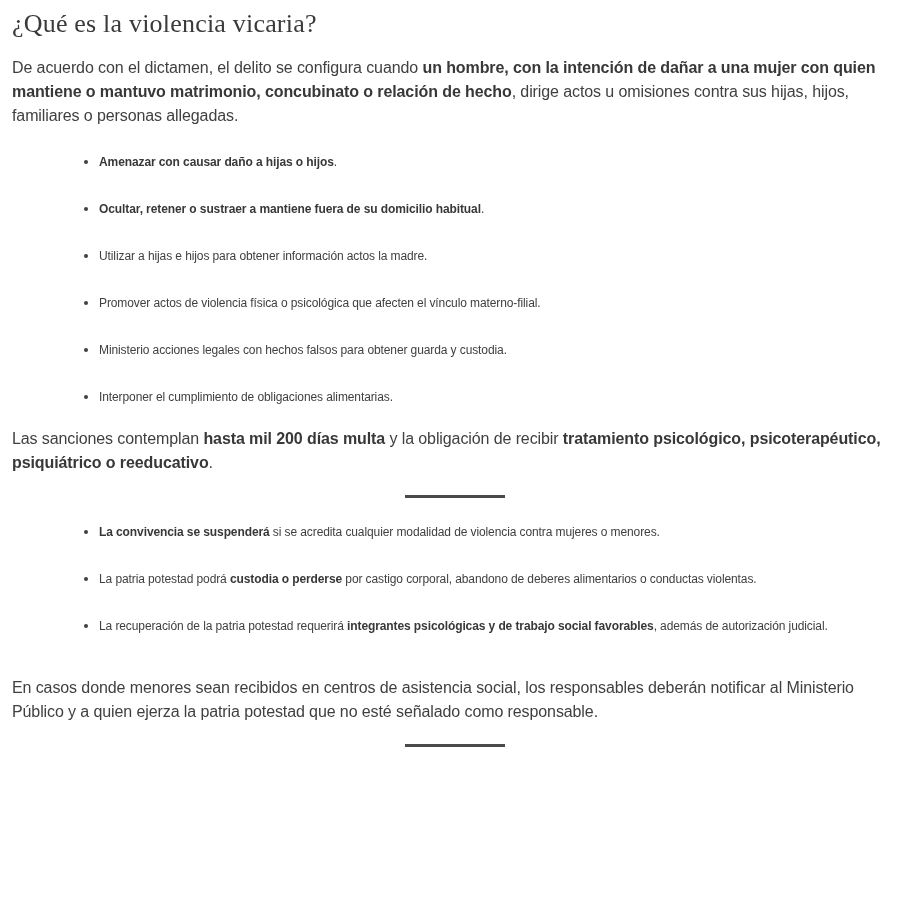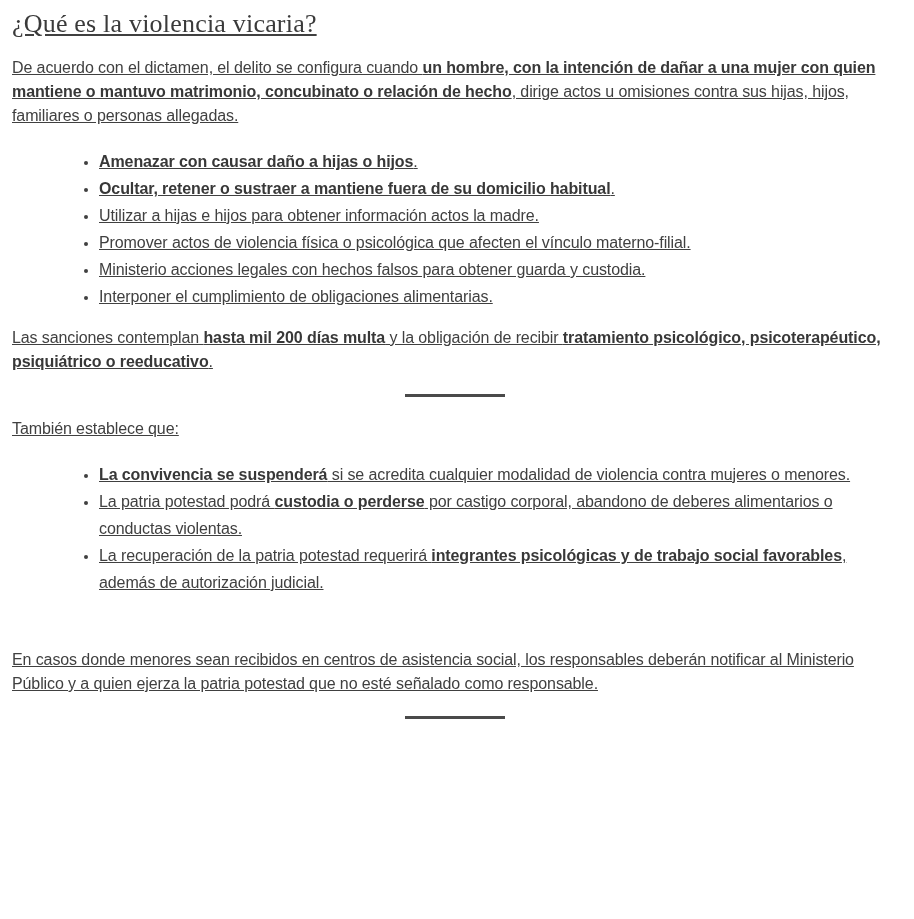--- a/index.html
+++ b/index.html
@@ -10,21 +10,21 @@
     --divider-color: #4a4a4a;
   }
   html,body{margin:0;padding:0;}
   body{
     width:914px;height:919px;overflow:hidden;
     background:var(--background);
     font-family:"Liberation Sans","DejaVu Sans",sans-serif;
     color:var(--text-color);
     -webkit-font-smoothing:antialiased;
   }
-  .page{padding:6px 16px 0 12px;box-sizing:border-box;text-decoration:underline;}
+  .page{padding:6px 16px 0 12px;box-sizing:border-box;}
   .h{
     font-family:"Liberation Serif","DejaVu Serif",serif;
     font-weight:normal;
     font-size:26px;line-height:36px;
     color:var(--heading-color);
     margin:0 0 14px 0;
     letter-spacing:0.2px;
   }
   .p{
     font-size:16px;line-height:24px;
@@ -32,31 +32,32 @@
     letter-spacing:-0.1px;
     max-width:890px;
   }
   .p b, .li b{font-weight:bold;color:var(--bold-color);}
   .list{
     margin:0 0 16px 0;
     padding:0 0 0 87px;
     max-width:890px;
   }
   .li{
-    font-size:16px;line-height:27px;
+    font-size:12px;line-height:27px;
     letter-spacing:-0.1px;
+    margin-top:19px;
   }
   .li::marker{color:var(--text-color);font-size:14px;}
   .sep{
     border:none;
     width:100px;height:3px;
     background:var(--divider-color);
     margin:12px auto 20px auto;
   }
-  .spaced{margin-top:52px;}
+  .spaced{margin-top:36px;}
 </style>
 </head>
 <body>
 
 <main class="page">
 
   <h2 class="h">¿Qué es la violencia vicaria?</h2>
 
   <p class="p">De acuerdo con el dictamen, el delito se configura cuando <b>un hombre, con la intención de dañar a una mujer con quien mantiene o mantuvo matrimonio, concubinato o relación de hecho</b>, dirige actos u omisiones contra sus hijas, hijos, familiares o personas allegadas.</p>
 
@@ -69,21 +70,20 @@
     <li class="li">Ministerio acciones legales con hechos falsos para obtener guarda y custodia.</li>
     <li class="li">Interponer el cumplimiento de obligaciones alimentarias.</li>
   </ul>
 
   <p class="p">Las sanciones contemplan <b>hasta mil 200 días multa</b> y la obligación de recibir <b>tratamiento psicológico, psicoterapéutico, psiquiátrico o reeducativo</b>.</p>
 
   <hr class="sep">
 
 
 
-  <p class="p">También establece que:</p>
 
   <ul class="list">
     <li class="li"><b>La convivencia se suspenderá</b> si se acredita cualquier modalidad de violencia contra mujeres o menores.</li>
     <li class="li">La patria potestad podrá <b>custodia o perderse</b> por castigo corporal, abandono de deberes alimentarios o conductas violentas.</li>
     <li class="li">La recuperación de la patria potestad requerirá <b>integrantes psicológicas y de trabajo social favorables</b>, además de autorización judicial.</li>
   </ul>
 
   <p class="p spaced">En casos donde menores sean recibidos en centros de asistencia social, los responsables deberán notificar al Ministerio Público y a quien ejerza la patria potestad que no esté señalado como responsable.</p>
 
   <hr class="sep">

